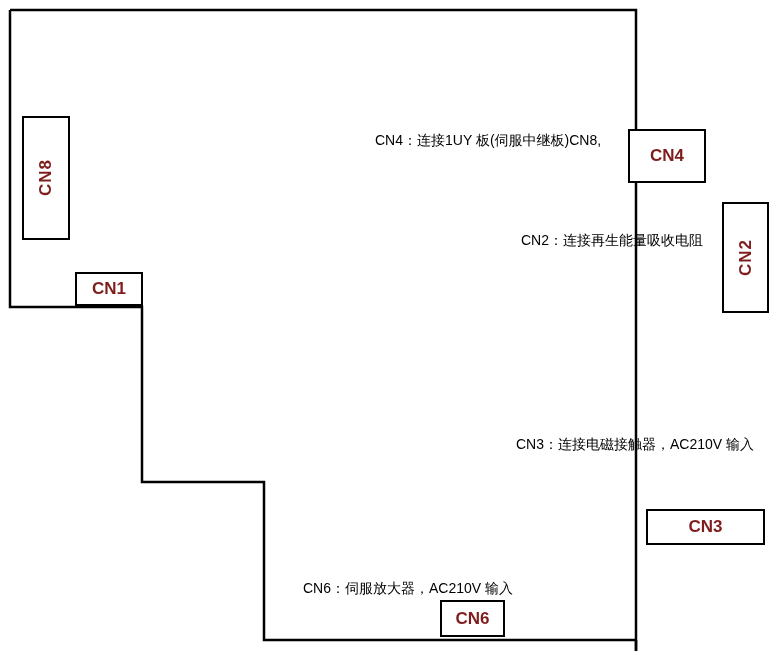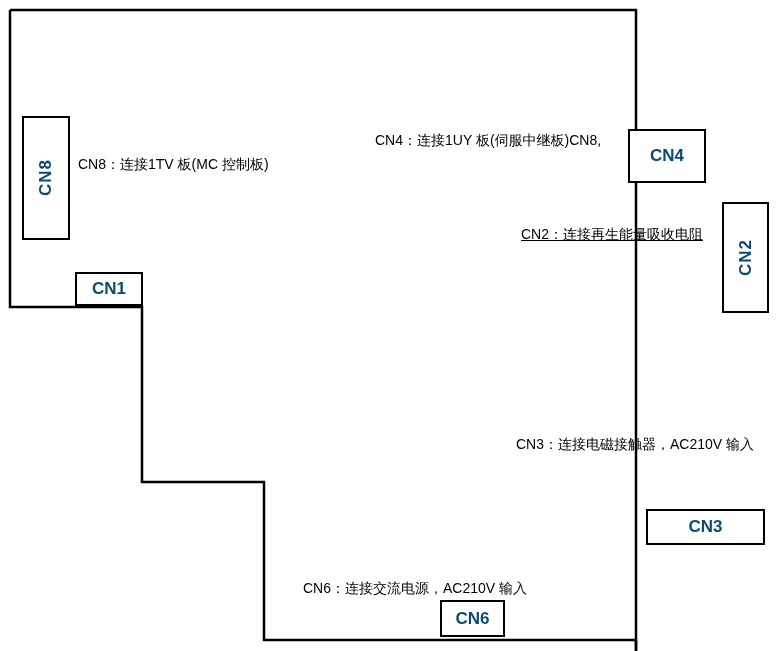--- a/index.html
+++ b/index.html
@@ -24,21 +24,21 @@
   }
   .conn {
     position: absolute;
     border: 2px solid #000000;
     background: #ffffff;
     display: flex;
     align-items: center;
     justify-content: center;
     font-weight: bold;
     font-size: 17px;
-    color: #0c4a6e;
+    color: #7f1d1d;
     box-sizing: border-box;
   }
   .conn.vertical span {
     writing-mode: vertical-rl;
     text-orientation: mixed;
     transform: rotate(180deg);
     letter-spacing: 1px;
   }
   .note {
     position: absolute;
@@ -79,33 +79,32 @@
 
   <div class="conn" style="left:646px; top:509px; width:119px; height:36px;">
     <span>CN3</span>
   </div>
 
   <div class="conn" style="left:440px; top:600px; width:65px; height:37px;">
     <span>CN6</span>
   </div>
 
   <div class="note" style="left:78px; top:152px;">
-    <div>CN8：连接1TV 板(MC 控制板)</div>
   </div>
 
   <div class="note" style="left:375px; top:128px;">
     <div>CN4：连接1UY 板(伺服中继板)CN8,</div>
   </div>
 
-  <div class="note" style="left:521px; top:222px;text-decoration:underline;">
+  <div class="note" style="left:521px; top:228px;">
     <div>CN2：连接再生能量吸收电阻</div>
   </div>
 
 
   <div class="note" style="left:516px; top:432px;">
     <div>CN3：连接电磁接触器，AC210V 输入</div>
   </div>
 
   <div class="note" style="left:303px; top:576px;">
-    <div>CN6：连接交流电源，AC210V 输入</div>
+    <div>CN6：伺服放大器，AC210V 输入</div>
   </div>
 
 </div>
 
 </body></html>

